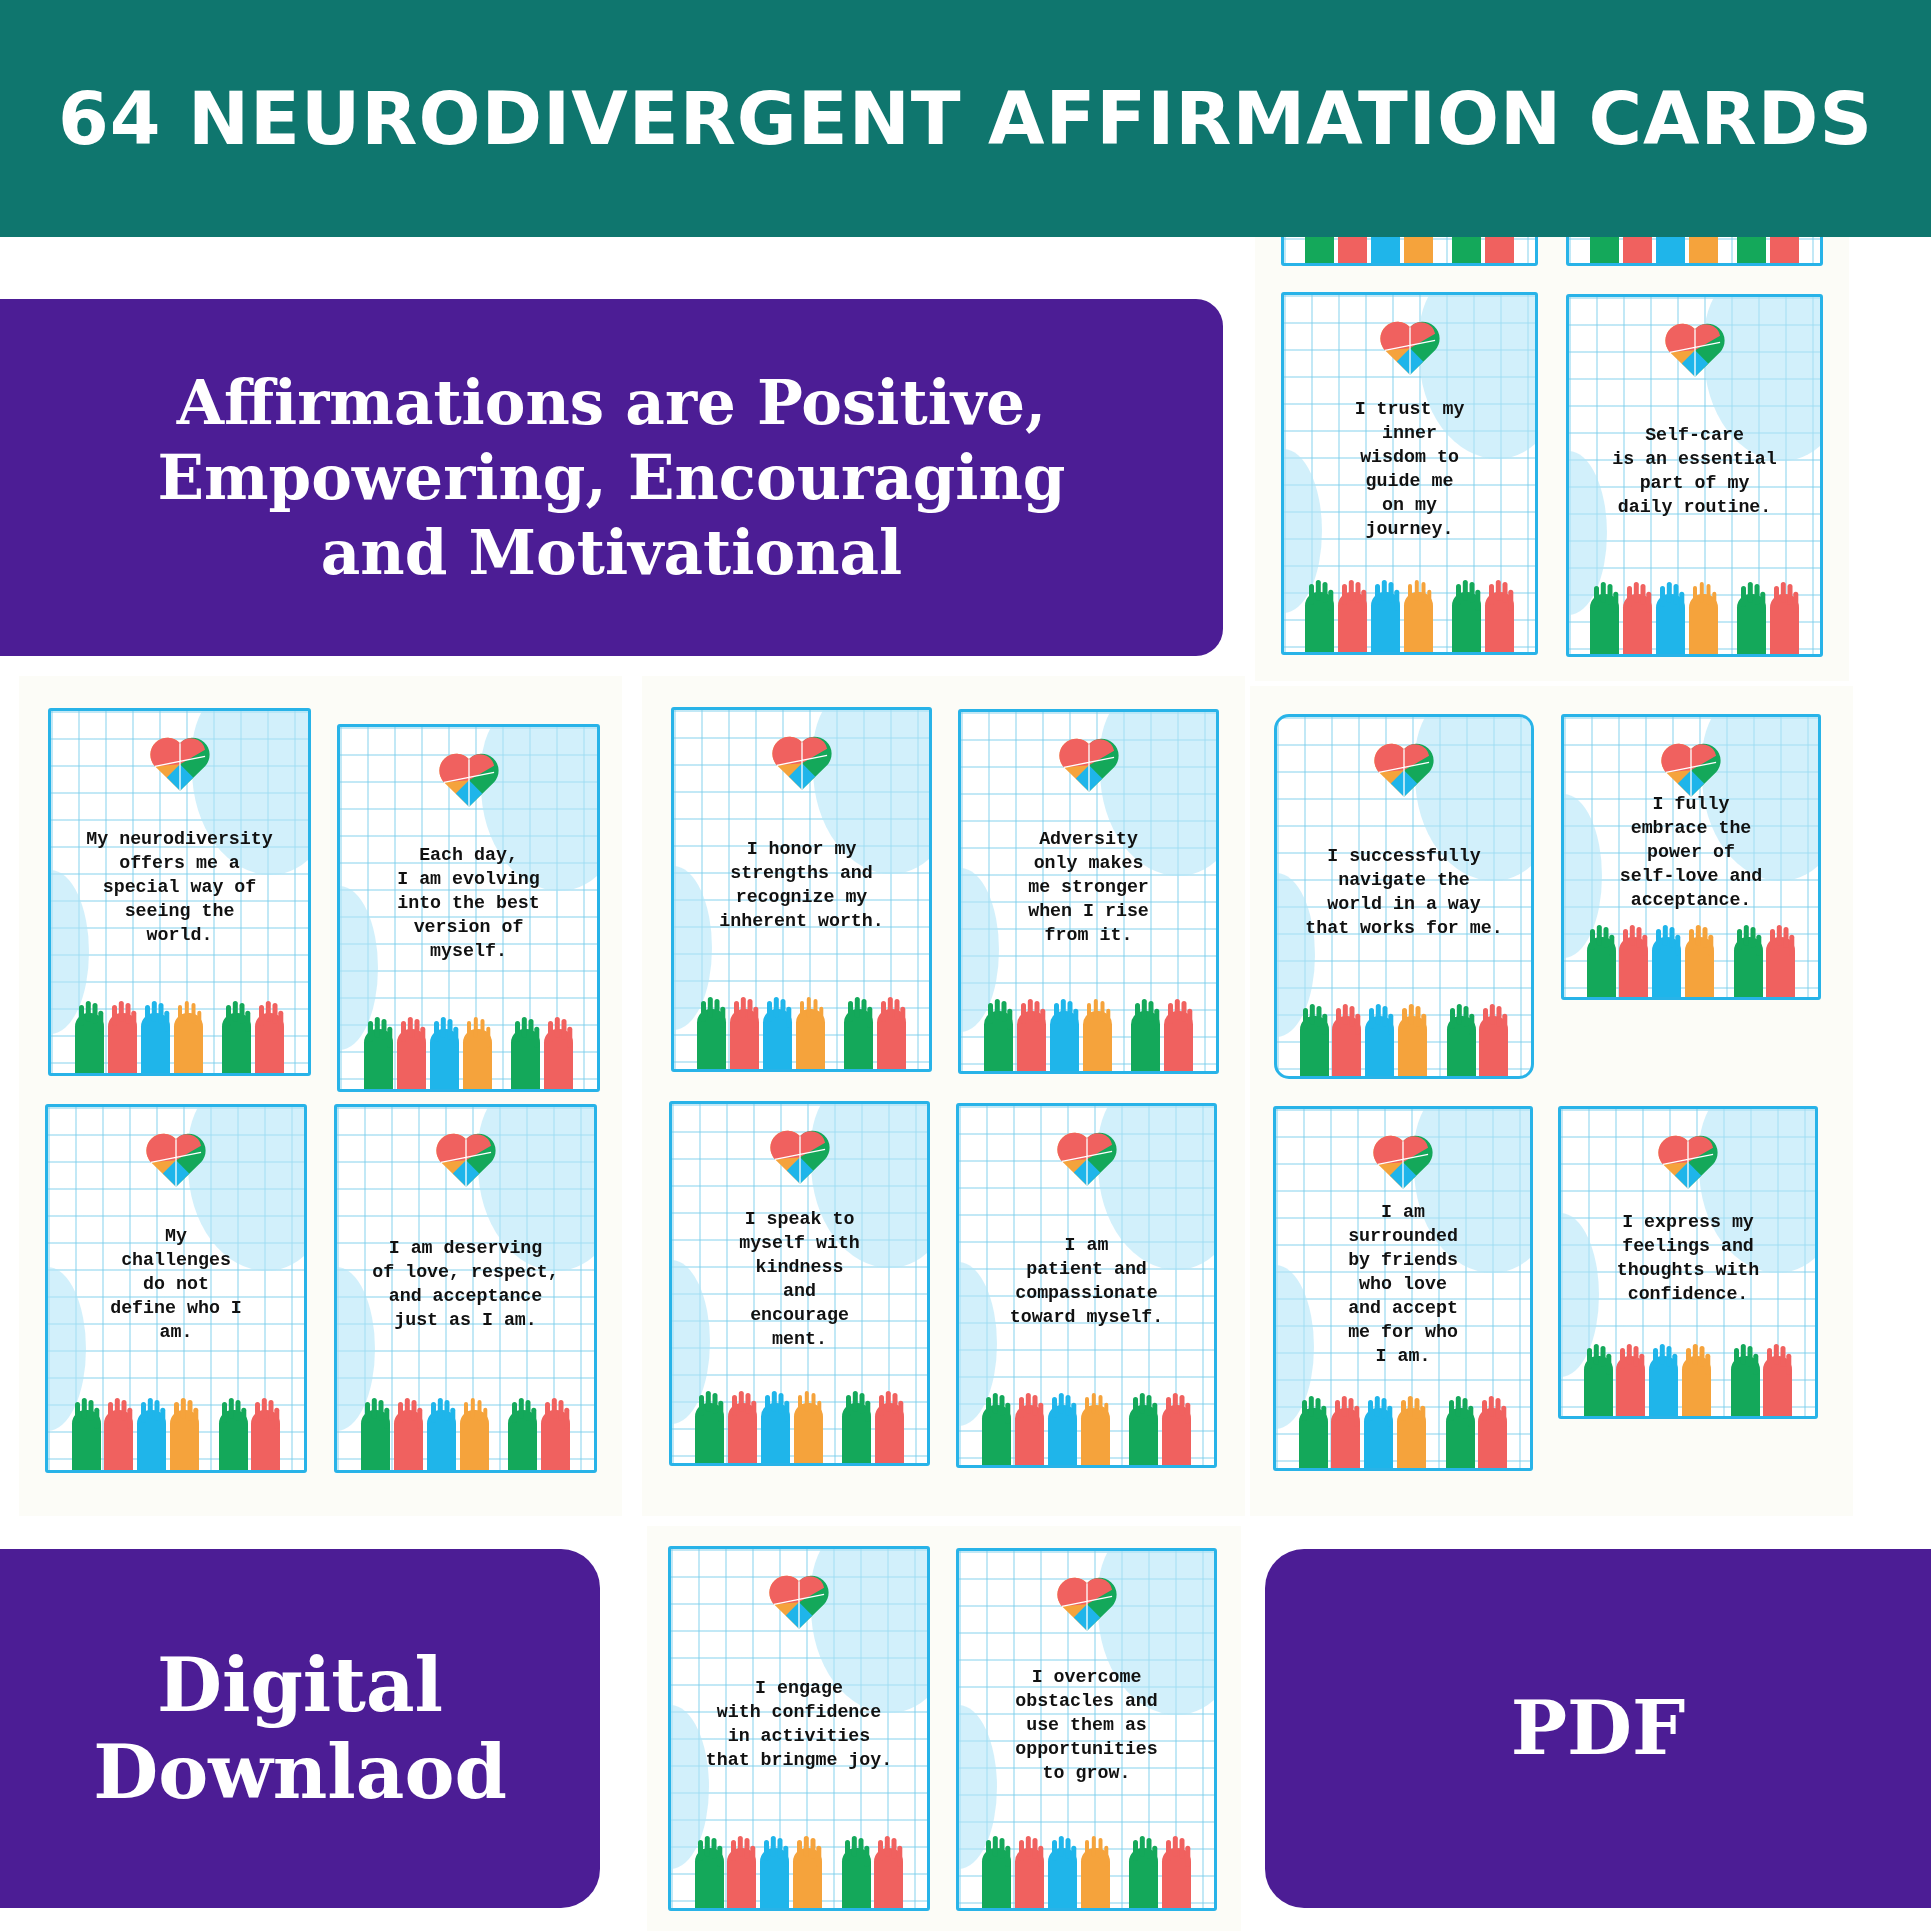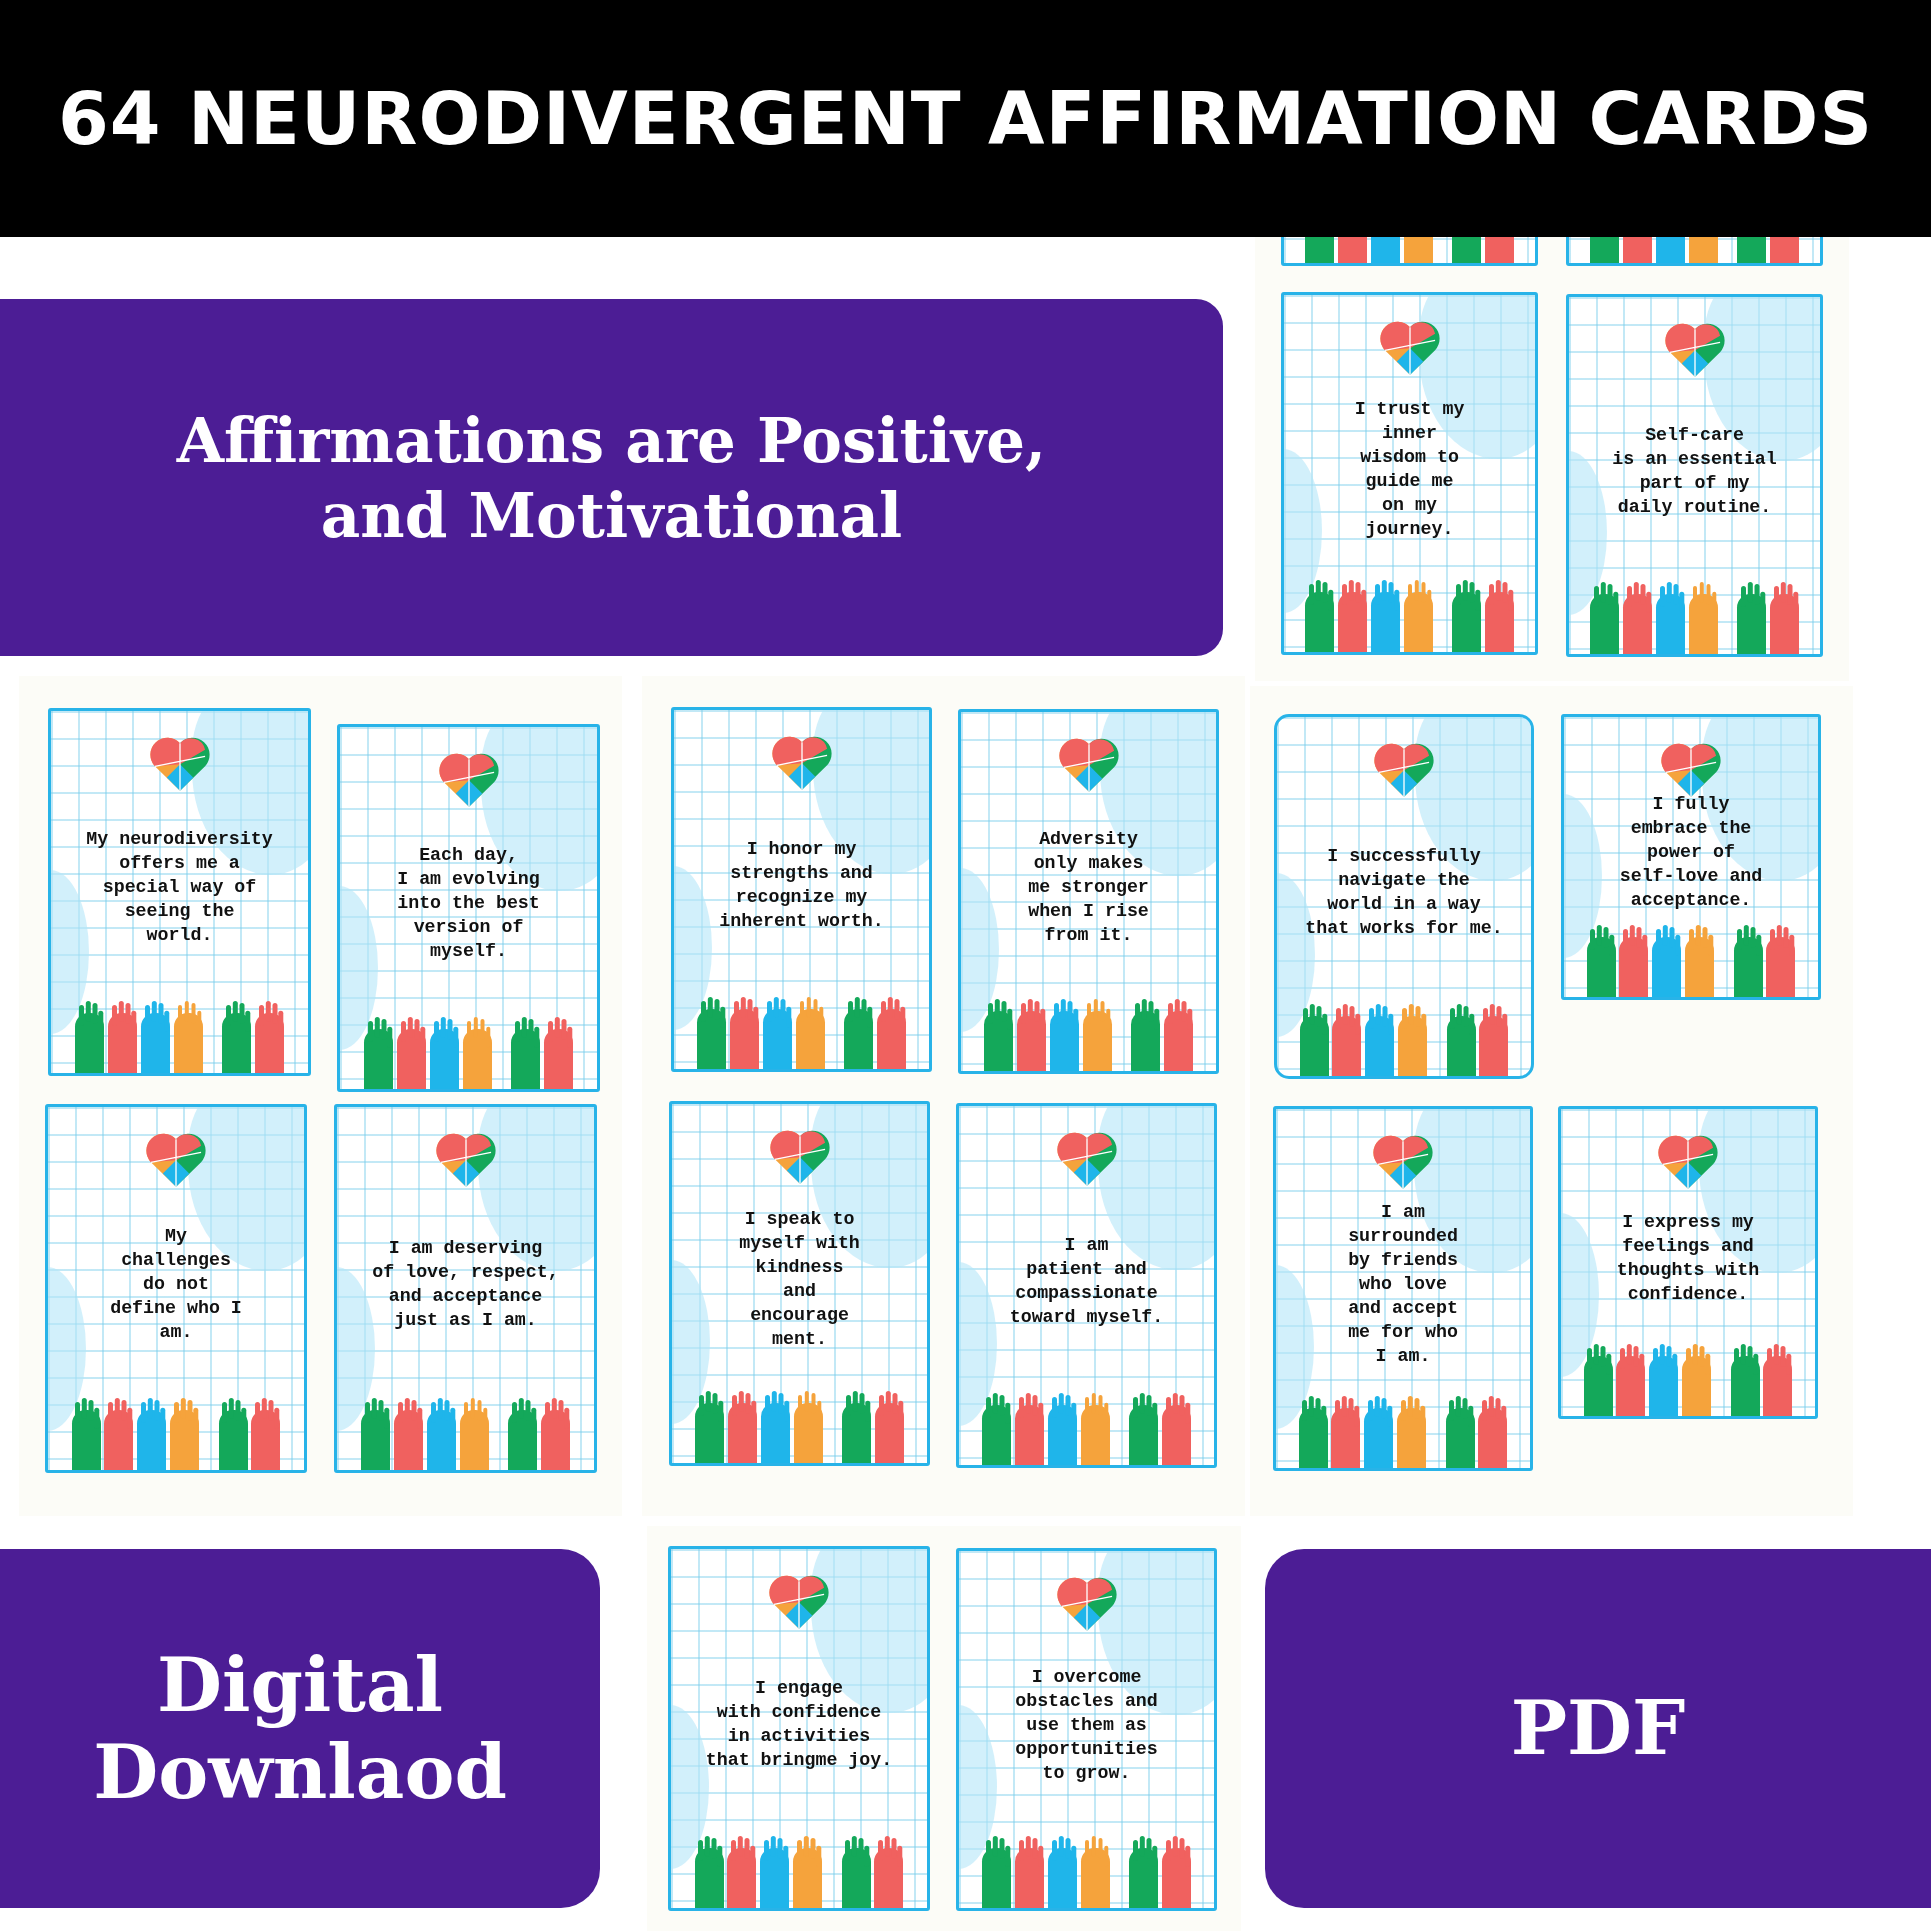--- a/index.html
+++ b/index.html
@@ -1,17 +1,17 @@
 <!DOCTYPE html>
 <html><head>
 <meta charset="utf-8">
 <style>
   html, body { margin:0; padding:0; }
   body { width:1931px; height:1931px; position:relative; overflow:hidden; background:#ffffff; font-family:"Liberation Sans", sans-serif; }
-  .header { position:absolute; left:0; top:0; width:1931px; height:237px; background:#000000; display:flex; align-items:center; justify-content:center; z-index:5; }
+  .header { position:absolute; left:0; top:0; width:1931px; height:237px; background:#0f766e; display:flex; align-items:center; justify-content:center; z-index:5; }
   .header-title { color:#ffffff; font-family:"DejaVu Sans", sans-serif; font-weight:bold; font-size:73px; letter-spacing:1px; transform:scaleX(1.0); white-space:nowrap; }
   .sheet { position:absolute; background:#fcfcf7; }
   .panel { position:absolute; background:#4c1d95; color:#fff; display:flex; align-items:center; justify-content:center; text-align:center; font-family:"DejaVu Serif", serif; font-weight:bold; }
   .panel span { display:block; }
   .panel-aff { left:0; top:299px; width:1223px; height:357px; border-radius:0 27px 27px 0; font-size:61px; line-height:75px; }
   .panel-dl { left:0; top:1549px; width:600px; height:359px; border-radius:0 39px 39px 0; font-size:75px; line-height:87px; }
   .panel-pdf { left:1265px; top:1549px; width:666px; height:359px; border-radius:39px 0 0 39px; font-size:75px; line-height:87px; }
 
   .card { position:absolute; box-sizing:border-box; border:3.9px solid #28b3e8; border-radius:2.9px; overflow:hidden;
     background-color:#ffffff;
@@ -65,20 +65,21 @@
   </div>
 </div>
 
 <div class="header">
   <div class="header-title">64 NEURODIVERGENT AFFIRMATION CARDS</div>
 </div>
 
 <div class="panel panel-aff">
   <div>
     <span>Affirmations are Positive,</span>
+    <span>Empowering, Encouraging</span>
     <span>and Motivational</span>
   </div>
 </div>
 <div class="panel panel-dl">
   <div>
     <span>Digital</span>
     <span>Downlaod</span>
   </div>
 </div>
 <div class="panel panel-pdf">

